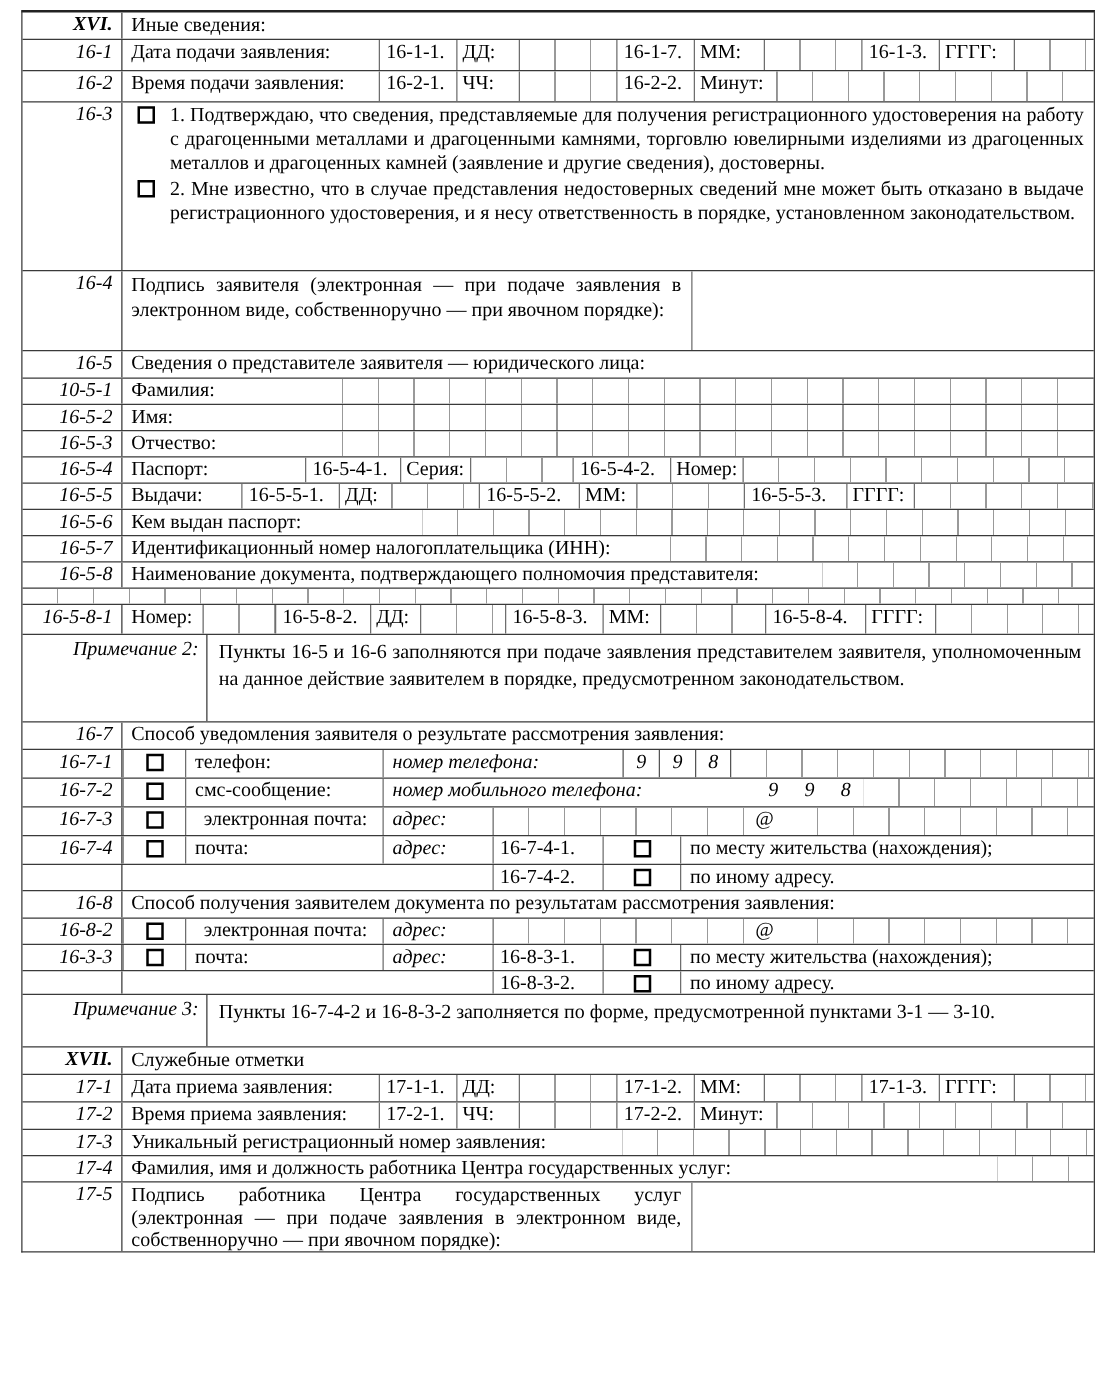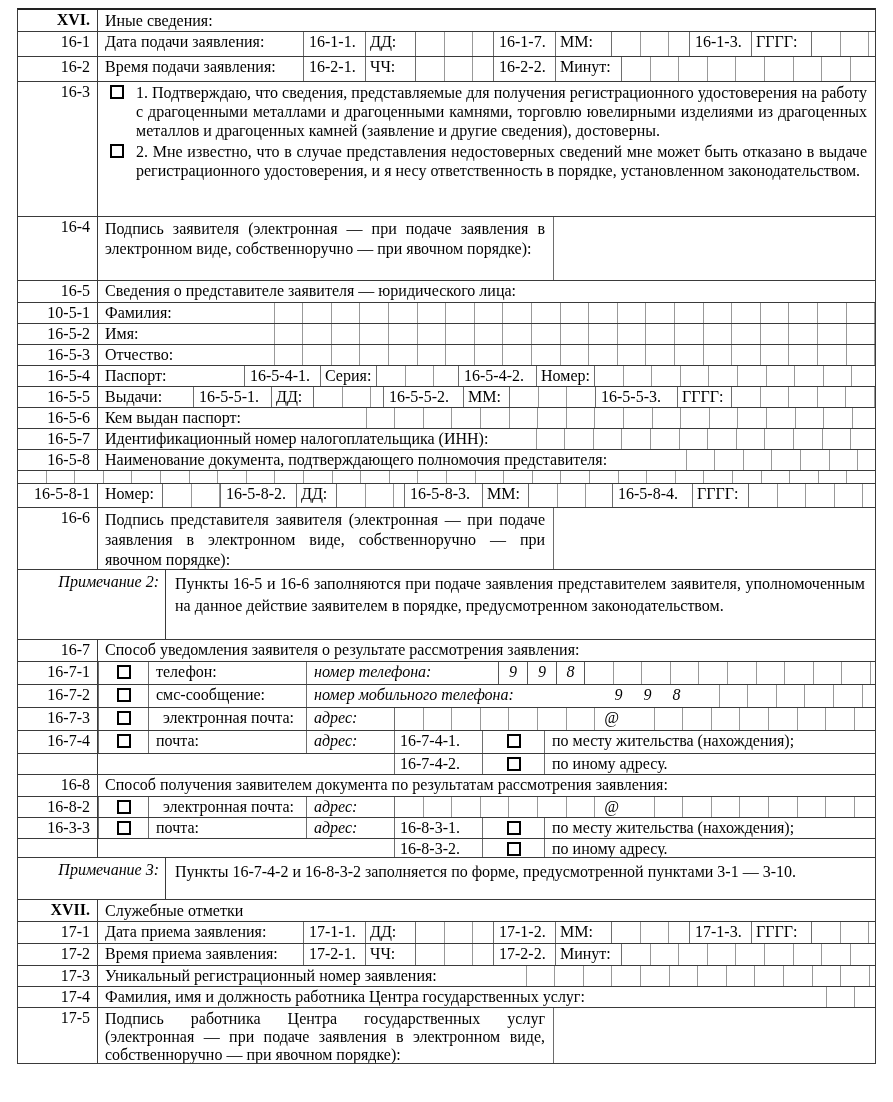--- a/index.html
+++ b/index.html
@@ -3,21 +3,21 @@
 <meta charset="utf-8">
 <style>
   html,body{margin:0;padding:0;background:#fff;}
   .page{position:relative;width:893px;height:1102px;background:#fff;
         font-family:"Liberation Serif","DejaVu Serif",serif;color:#000;}
   .frm{position:absolute;left:17px;top:8px;width:859px;box-sizing:border-box;
        border:1px solid #3a3a3a;border-top:2px solid #222;background:#fff;}
   .row{display:flex;align-items:stretch;border-top:1px solid #3a3a3a;box-sizing:border-box;overflow:hidden;}
   .row:first-child{border-top:none;}
   .num{flex:0 0 80px;border-right:1px solid #3a3a3a;text-align:right;
-       padding:1px 7px 0 0;box-sizing:border-box;font-size:16px;}
+       padding:1px 7px 0 0;box-sizing:border-box;font-size:16px;font-style:italic;}
   .lbl{font-size:16px;padding:1px 4px 0 7px;box-sizing:border-box;white-space:nowrap;overflow:hidden;}
   .seg{border-left:1px solid #6e6e6e;box-sizing:border-box;}
   .cells{background-image:repeating-linear-gradient(90deg,transparent 0,transparent 27.6px,#999 27.6px,#999 28.6px);
          box-sizing:border-box;}
   .cf{flex:1 1 auto;}
   .it{font-style:italic;}
   .code{font-size:16px;padding:1px 2px 0 5px;white-space:nowrap;overflow:hidden;box-sizing:border-box;}
   .sub{font-size:16px;padding:1px 2px 0 4px;white-space:nowrap;overflow:hidden;box-sizing:border-box;}
   .cbcol{flex:0 0 50px;display:flex;justify-content:center;align-items:flex-start;padding-top:3px;box-sizing:border-box;}
   .cb{width:14px;height:14px;border:2px solid #000;display:inline-block;box-sizing:border-box;background:#fff;}
@@ -181,25 +181,20 @@
       <div class="sub seg" style="flex:0 0 40px">ДД:</div>
       <div class="cells seg" style="flex:0 0 68px"></div>
       <div class="code seg" style="flex:0 0 78px">16-5-8-3.</div>
       <div class="sub seg" style="flex:0 0 46px">ММ:</div>
       <div class="cells seg" style="flex:0 0 84px"></div>
       <div class="code seg" style="flex:0 0 80px">16-5-8-4.</div>
       <div class="sub seg" style="flex:0 0 56px">ГГГГ:</div>
       <div class="cells seg cf"></div>
     </div>
 
-    <div class="row h62">
-      <div class="num">16-6</div>
-      <div class="siglbl">Подпись представителя заявителя (электронная — при подаче заявления в электронном виде, собственноручно — при явочном порядке):</div>
-      <div class="sig"></div>
-    </div>
 
     <div class="row h70">
       <div class="note-l">Примечание 2:</div>
       <div class="note-t">Пункты 16-5 и 16-6 заполняются при подаче заявления представителем заявителя, уполномоченным на данное действие заявителем в порядке, предусмотренном законодательством.</div>
     </div>
 
     <div class="row h22">
       <div class="num">16-7</div>
       <div class="lbl cf">Способ уведомления заявителя о результате рассмотрения заявления:</div>
     </div>

